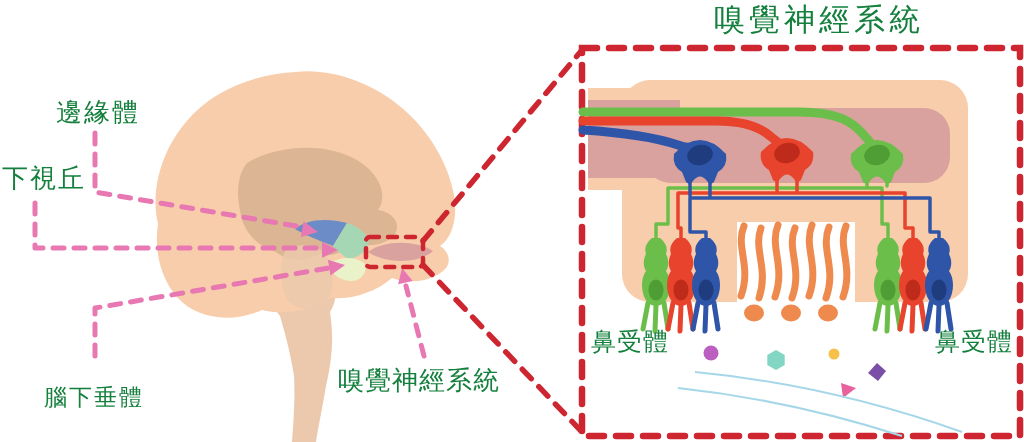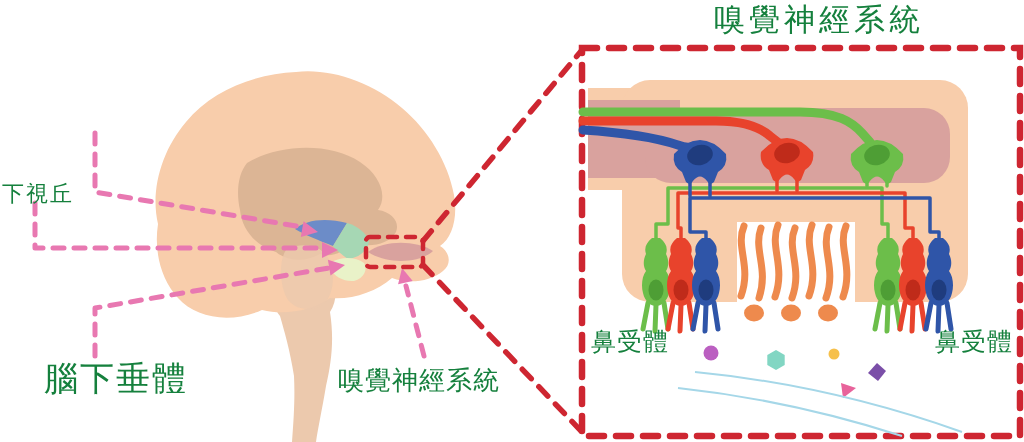--- a/index.html
+++ b/index.html
@@ -1,22 +1,22 @@
 <!DOCTYPE html>
 <html style="--cortex: #F8CDAB; --inner-brain: #DCB595; --brainstem: #ECC9AD; --wedge-blue: #6C8CC8; --mint-green: #A6D7B4; --pale-yellow: #E9F2C8; --bulb-pink: #D9A29E; --dash-pink: #E878B1; --dash-red: #CE2631; --fiber-green: #6CBE4A; --fiber-green-dark: #4E9E35; --fiber-red: #E8432C; --fiber-red-dark: #BF2B1A; --fiber-blue: #2F55A8; --fiber-blue-dark: #1F3C7E; --orange: #EE8A4D; --mol-purple: #BB5FC1; --mol-teal: #82D6C3; --mol-yellow: #F6C04B; --mol-violet: #7B4FA8; --mol-pink: #E8639B; --air-blue: #A5D7E8; --text: #1c1c1c;"><head>
 <meta charset="utf-8">
 <style>
   html,body{margin:0;padding:0;background:#ffffff;}
   .stage{position:relative;width:1024px;height:442px;background:#fff;overflow:hidden;
          font-family:"Liberation Sans","DejaVu Sans",sans-serif;}
   .art{position:absolute;left:0;top:0;}
   .lbl{position:absolute;color:#15803d;white-space:nowrap;letter-spacing:2px;line-height:1;}
   .lbl-limbic{left:56px;top:99px;font-size:26px;}
-  .lbl-hypothalamus{left:2px;top:183px;font-size:22px;}
-  .lbl-pituitary{left:44px;top:361px;font-size:34px;}
+  .lbl-hypothalamus{left:2px;top:166px;font-size:26px;font-family:Liberation Serif, serif;}
+  .lbl-pituitary{left:44px;top:386px;font-size:23px;}
   .lbl-olf-brain{left:338px;top:367px;font-size:26px;letter-spacing:1px;}
   .lbl-panel-title{left:714px;top:4px;font-size:31px;letter-spacing:4px;}
   .lbl-receptor-left{left:591px;top:329px;font-size:25px;letter-spacing:1px;}
   .lbl-receptor-right{left:935px;top:329px;font-size:25px;letter-spacing:1px;}
   .lbl-odor{left:672px;top:400px;font-size:24px;letter-spacing:1px;}
 </style>
 </head>
 <body>
 
 <div class="stage">
@@ -187,19 +187,20 @@
         <polygon fill="var(--mol-pink)" points="841,383 856,388 843,398"></polygon>
       </g>
 
       <g stroke="var(--air-blue)" stroke-width="2" fill="none">
         <path d="M695,372 Q830,385 962,432"></path>
         <path d="M678,388 Q790,400 902,436"></path>
       </g>
     </g>
   </svg>
 
+  <div class="lbl lbl-limbic">邊緣體</div>
   <div class="lbl lbl-hypothalamus">下視丘</div>
   <div class="lbl lbl-pituitary">腦下垂體</div>
   <div class="lbl lbl-olf-brain">嗅覺神經系統</div>
   <div class="lbl lbl-panel-title">嗅覺神經系統</div>
   <div class="lbl lbl-receptor-left">鼻受體</div>
   <div class="lbl lbl-receptor-right">鼻受體</div>
 </div>
 
 </body></html>

